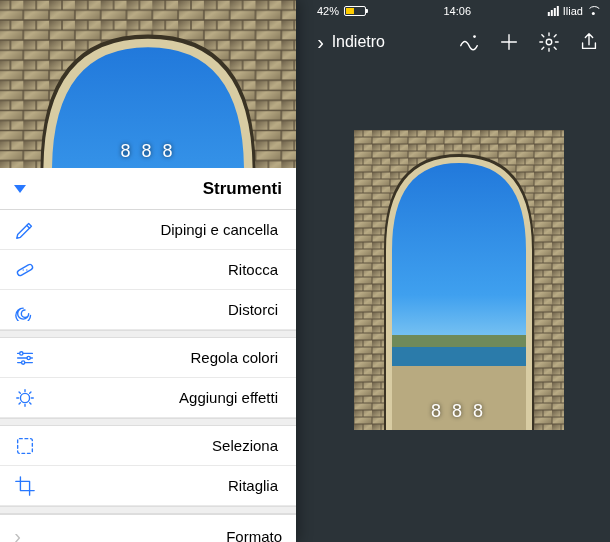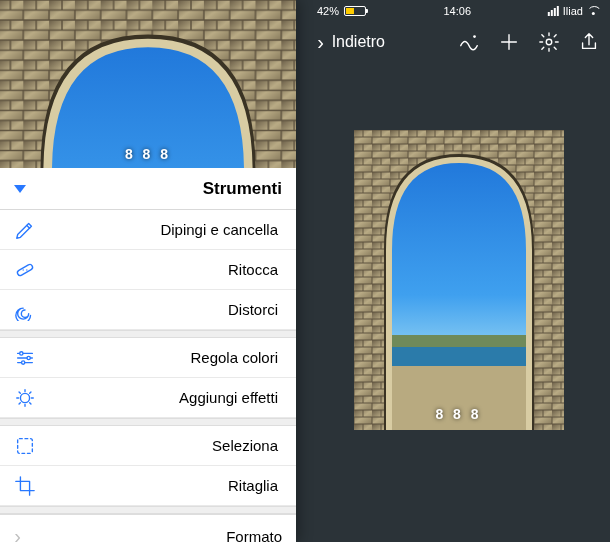--- a/index.html
+++ b/index.html
@@ -47,22 +47,22 @@
   .tb-right { display:flex; align-items:center; gap:8px; color:#fff; font-size:16px; }
   .chev { font-size:20px; font-weight:300; }
   
   .photo {
     position:absolute; left:50%; top:130px; transform:translateX(-50%);
     width:210px; height:300px; overflow:hidden;
   }
   .arch-scene { width:100%; height:100%; position:relative; }
   
   .wm { position:absolute; left:50%; bottom:8px; transform:translateX(-50%);
-        color:#fff; font-size:14px; letter-spacing:3px;
-        text-shadow:0 0 4px rgba(0,0,0,.7); font-weight:700;text-align:center;}
+        color:#fff; font-size:18px; letter-spacing:3px;
+        text-shadow:0 0 4px rgba(0,0,0,.7); font-weight:400;text-align:center;}
 
   
   .phone-left {
     position:absolute; top:0; left:0;
     width:296px; height:542px;
     background:#fff;
     box-shadow:4px 0 12px rgba(0,0,0,.3);
     overflow:hidden;
   }
   .left-photo {

